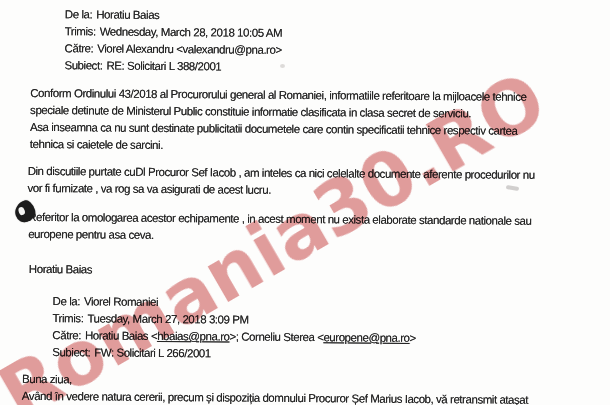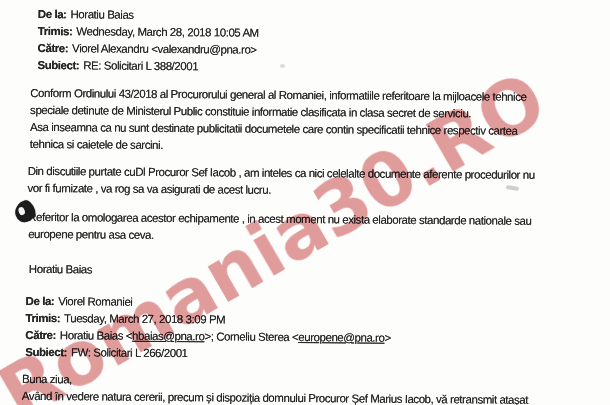--- a/index.html
+++ b/index.html
@@ -12,21 +12,21 @@
     position:absolute; inset:0;
     color:#242424;
     transform:rotate(0.45deg);
     transform-origin:40px 0;
   }
   .block {
     position:absolute; white-space:nowrap;
     font-size:11.5px; line-height:17px; letter-spacing:-0.45px;
     text-shadow:0 0 0.6px rgba(35,35,35,0.75);
   }
-  .lbl { font-weight:bold; margin-right:4px; }
+  .lbl { font-weight:normal; margin-right:4px;margin-left:27px; }
   .u { text-decoration:underline; }
   .watermark {
     position:absolute; left:25px; top:358px;
     font-family:"DejaVu Sans", sans-serif;
     font-weight:bold; font-size:74px; line-height:74px;
     white-space:nowrap; letter-spacing:0;
     color:rgba(203,77,77,0.55);
     transform:rotate(-30deg); transform-origin:0 100%;
     filter:blur(0.7px);
     mix-blend-mode:multiply;

